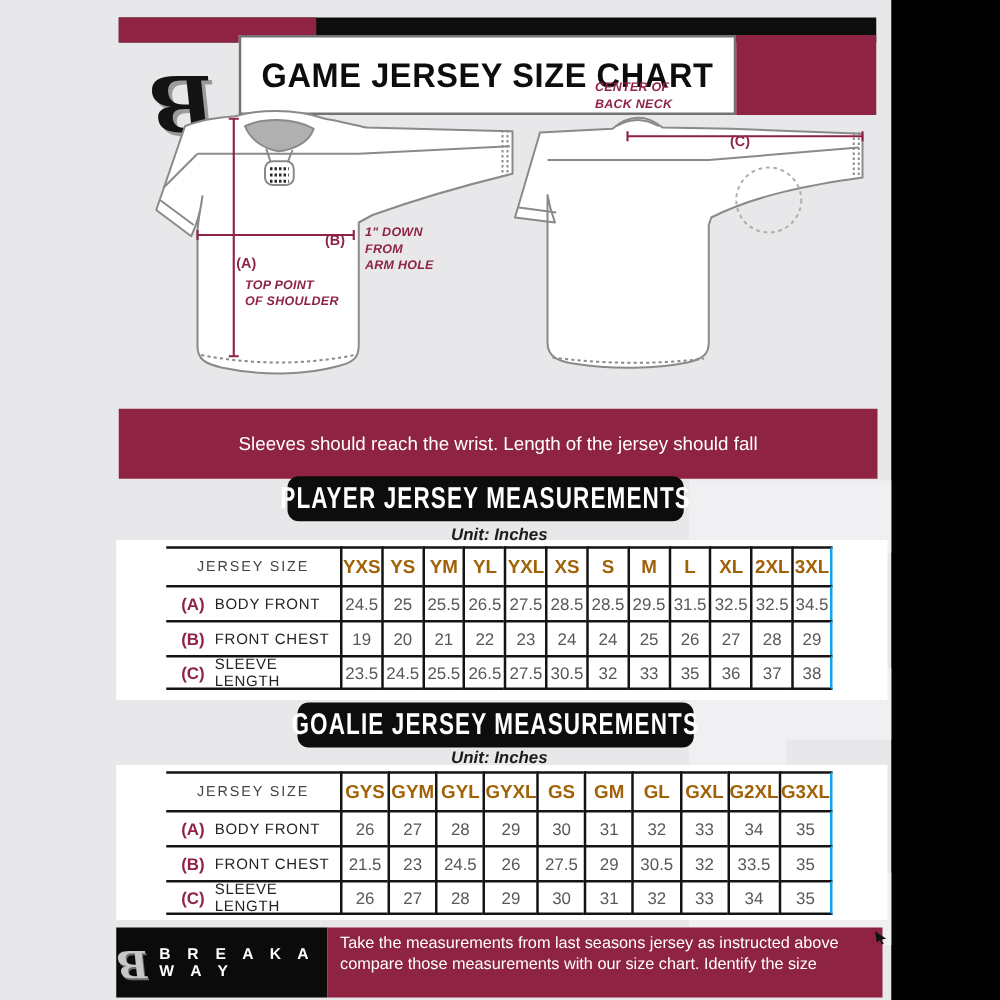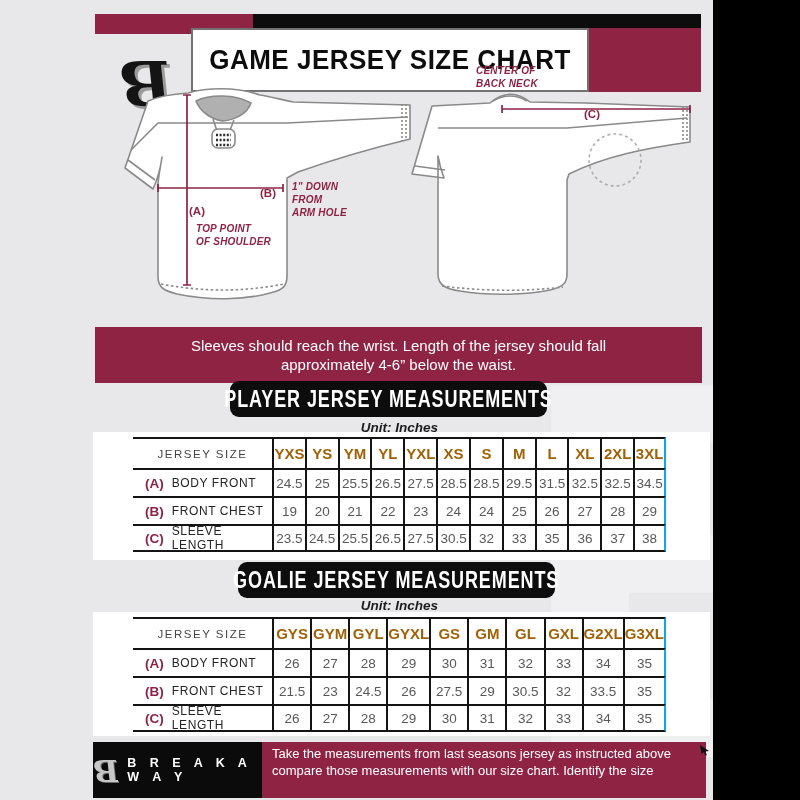--- a/index.html
+++ b/index.html
@@ -129,21 +129,20 @@
       <div>ARM HOLE</div>
     </div>
     <div class="abs z mlabel mkey" style="left:584px;top:108px;">(C)</div>
     <div class="abs z mlabel mdesc" style="left:476px;top:64px;">
       <div>CENTER OF</div>
       <div>BACK NECK</div>
     </div>
 
     <div class="abs z notice">
       <div>Sleeves should reach the wrist. Length of the jersey should fall</div>
-      <div>approximately 4-6” below the waist.</div>
     </div>
 
     <div class="abs z section-banner banner-player">
       <div class="bt">PLAYER JERSEY MEASUREMENTS</div>
     </div>
     <div class="abs unit unit1">Unit: Inches</div>
     <div class="abs z table-panel panel-player">
       <div class="size-table" style="grid-template-columns: 139px repeat(12, 1fr); grid-template-rows: 31px repeat(3, 28px);">
           <div class="st-cell st-header-label">JERSEY SIZE</div>
           <div class="st-cell st-size vline">YXS</div>

